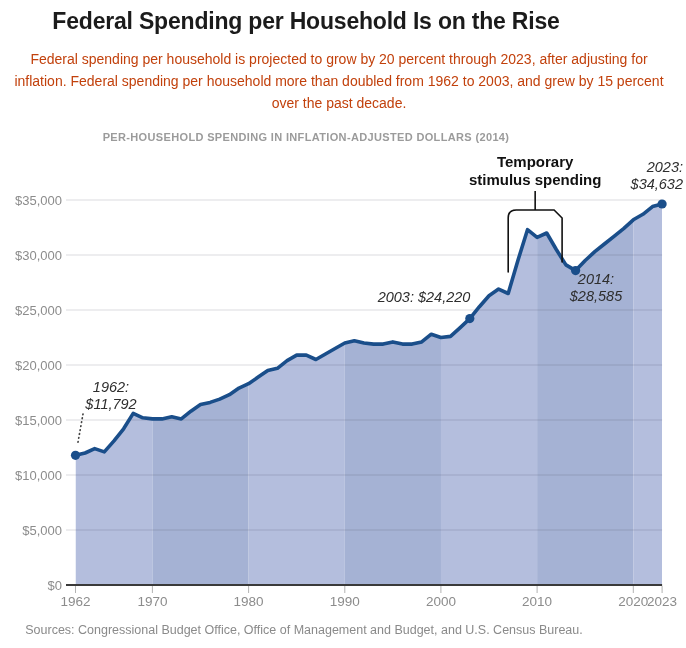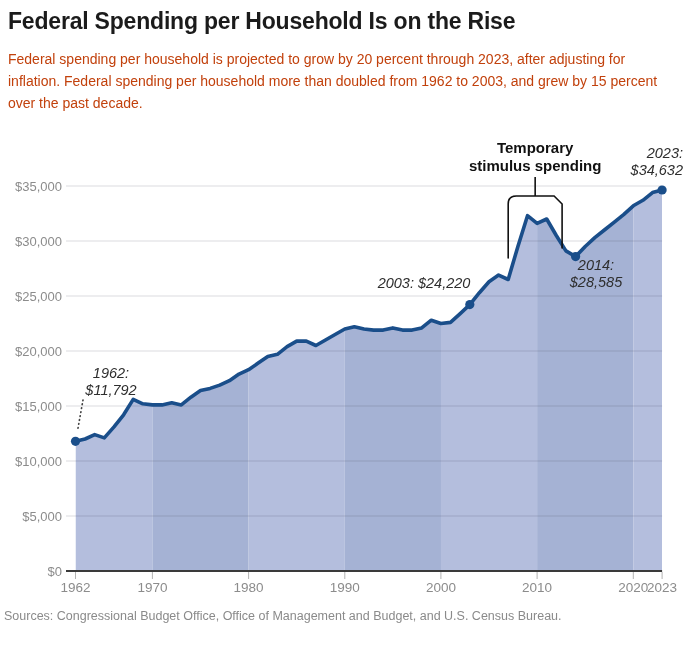--- a/index.html
+++ b/index.html
@@ -1,30 +1,31 @@
 <!DOCTYPE html>
 <html><head>
 <meta charset="utf-8">
 <style>
   html,body{margin:0;padding:0;background:#fff;width:686px;height:648px;overflow:hidden;
     font-family:"Liberation Sans", sans-serif;}
-  .page{padding:4px 10px 0 8px;box-sizing:border-box;width:614px;}
+  .page{padding:4px 10px 0 8px;box-sizing:border-box;width:614px;text-align:center;}
   .title{font-size:23px;font-weight:bold;color:#1b1b1b;letter-spacing:-0.2px;margin:4px 0 15px 0;line-height:1.15;}
   .intro{font-size:14px;color:#c2410c;line-height:1.55;width:662px;margin:0 0 16px 0;}
   .chart-label{font-size:11px;font-weight:bold;color:#9b9b9b;letter-spacing:0.35px;margin:0 0 2px 0;}
   .chart-wrap{margin-left:-8px;}
   svg text{font-family:"Liberation Sans", sans-serif;}
   .sources{font-size:12.5px;color:#8a8a8a;margin:4px 0 7px -4px;}
 </style>
 </head>
 <body>
 
 <div class="page">
   <h1 class="title">Federal Spending per Household Is on the Rise</h1>
   <p class="intro">Federal spending per household is projected to grow by 20 percent through 2023, after adjusting for inflation. Federal spending per household more than doubled from 1962 to 2003, and grew by 15 percent over the past decade.</p>
+  <div class="chart-label">PER-HOUSEHOLD SPENDING IN INFLATION-ADJUSTED DOLLARS (2014)</div>
   <div class="chart-wrap">
     <svg id="chart" width="686" height="470" viewBox="0 0 686 470" aria-label="Federal spending per household chart">
         <defs>
           <clipPath id="areaClip">
             <path d="M75.5,440 L75.5,310.3 L85.1,308.0 L94.7,303.6 L104.3,306.9 L114.0,295.9 L123.6,283.8 L133.2,268.4 L142.8,272.8 L152.4,273.9 L162.0,273.9 L171.7,271.7 L181.3,273.9 L190.9,266.2 L200.5,259.6 L210.1,257.4 L219.7,254.1 L229.4,249.7 L239.0,243.1 L248.6,238.7 L258.2,232.1 L267.8,225.5 L277.4,223.3 L287.1,215.6 L296.7,210.1 L306.3,210.1 L315.9,214.5 L325.5,209.0 L335.1,203.5 L344.8,198.0 L354.4,195.8 L364.0,198.0 L373.6,199.1 L383.2,199.1 L392.8,196.9 L402.5,199.1 L412.1,199.1 L421.7,196.9 L431.3,189.2 L440.9,192.5 L450.5,191.4 L460.2,182.6 L469.8,173.6 L479.4,161.7 L489.0,150.7 L498.6,144.1 L508.2,148.5 L517.9,115.5 L527.5,84.7 L537.1,92.4 L546.7,88.0 L556.3,104.5 L565.9,119.9 L575.6,125.6 L585.2,115.5 L594.8,106.7 L604.4,99.0 L614.0,91.3 L623.6,83.6 L633.3,74.8 L642.9,69.3 L652.5,61.6 L662.1,59.0 L662.1,440 Z"></path>
           </clipPath>
         </defs>
         <g clip-path="url(#areaClip)">
           <rect x="75.5" y="40" width="76.9" height="400" fill="#b4bedd"></rect>
           <rect x="152.4" y="40" width="96.2" height="400" fill="#a5b2d4"></rect>

